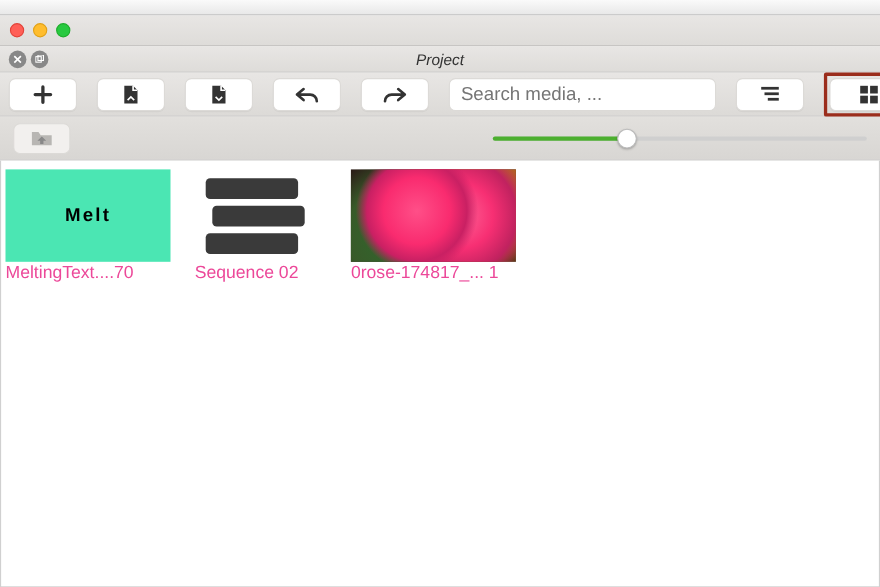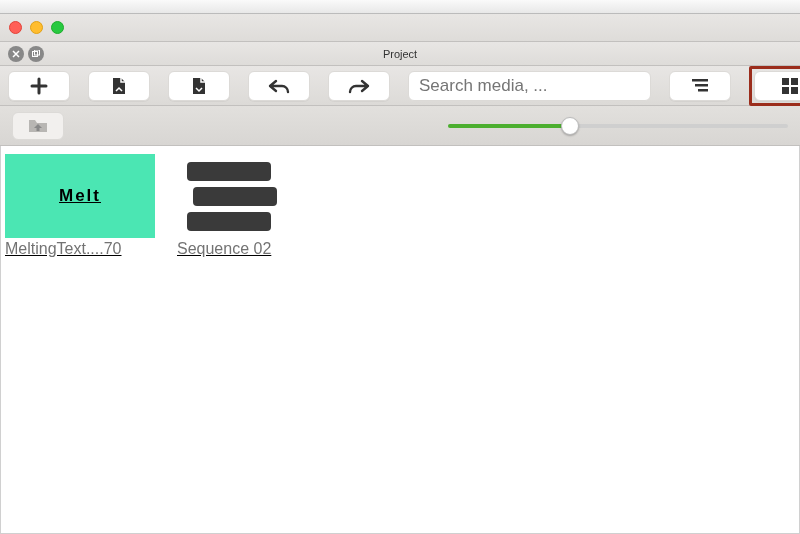--- a/index.html
+++ b/index.html
@@ -36,22 +36,23 @@
     .tl-close { background: #ff5f57; border: 1px solid #e24238; }
     .tl-min   { background: #ffbd2e; border: 1px solid #e1a116; }
     .tl-max   { background: #28c940; border: 1px solid #1dad2b; }
     .panel-header {
       height: 24px;
       background: linear-gradient(#e8e6e4, #dedcd9);
       border-bottom: 1px solid #c2c0be;
       display: flex;
       align-items: center;
       padding: 0 8px;
-      font-size: 11px;
+      font-size: 14px;
       color: #333;
+      font-style: italic;
     }
     .panel-header .title {
       flex: 1; text-align: center;
     }
     .header-btn {
       width: 16px; height: 16px; border-radius: 50%;
       background: #888; color: #fff;
       display: inline-flex; align-items: center; justify-content: center;
       font-size: 10px; margin-right: 4px;
     }
@@ -133,21 +134,20 @@
       background: #fff;
       height: calc(534px - 14px - 28px - 24px - 40px - 40px);
       padding: 8px 4px;
       border: 1px solid #d0d0d0;
       border-top: none;
     }
     .media-row {
       display: flex;
       align-items: flex-end;
       gap: 22px;
-      text-decoration: underline;
     }
     .media-item {
       width: 150px;
       display: flex;
       flex-direction: column;
     }
     .thumb {
       width: 150px; height: 84px;
       display: flex; align-items: center; justify-content: center;
       margin-bottom: 2px;
@@ -167,21 +167,21 @@
       background: radial-gradient(circle at 40% 45%, #ff4f88 0%, #f92b6f 30%, #c92063 45%, transparent 55%),
                   radial-gradient(circle at 66% 50%, #ff6598 0%, #f72f73 28%, #c0225f 48%, transparent 60%),
                   radial-gradient(circle at 30% 70%, #2e6b2e 0%, #385a29 40%, transparent 60%),
                   radial-gradient(circle at 80% 25%, #d47a2a 0%, #9f5220 40%, transparent 60%),
                   #2c1e18;
       border: 0;
     }
     .thumb-audio svg { width: 70px; height: 70px; }
     .caption {
       font-size: 16px;
-      color: #737373;
+      color: #ec4899;
       white-space: nowrap;
       overflow: hidden;
     }
   </style>
 </head>
 <body>
 
 <div class="menu-bar"></div>
 
 <div class="window-chrome">
@@ -287,14 +287,18 @@
       <div class="caption">MeltingText....70</div>
     </div>
     <div class="media-item" style="width:120px">
       <div class="thumb thumb-seq" style="width:120px;flex-direction:column;align-items:stretch">
         <div class="seq-bar on"></div>
         <div class="seq-bar off"></div>
         <div class="seq-bar on"></div>
       </div>
       <div class="caption">Sequence 02</div>
     </div>
+    <div class="media-item">
+      <div class="thumb thumb-rose"></div>
+      <div class="caption">0rose-174817_... 1</div>
+    </div>
   </div>
 </div>
 
 </body></html>

